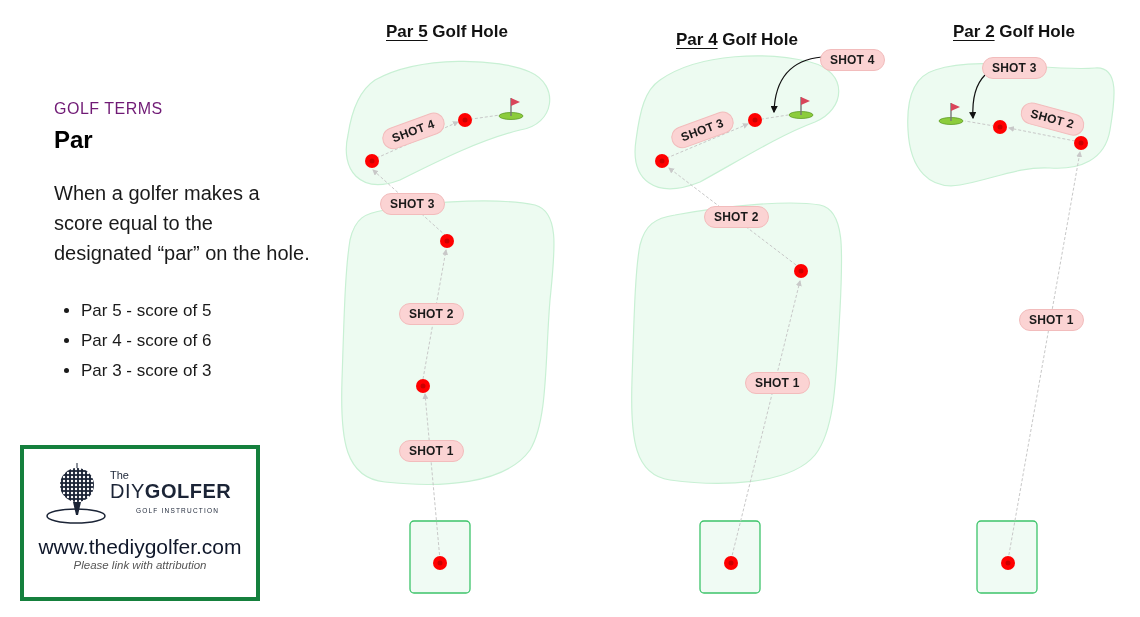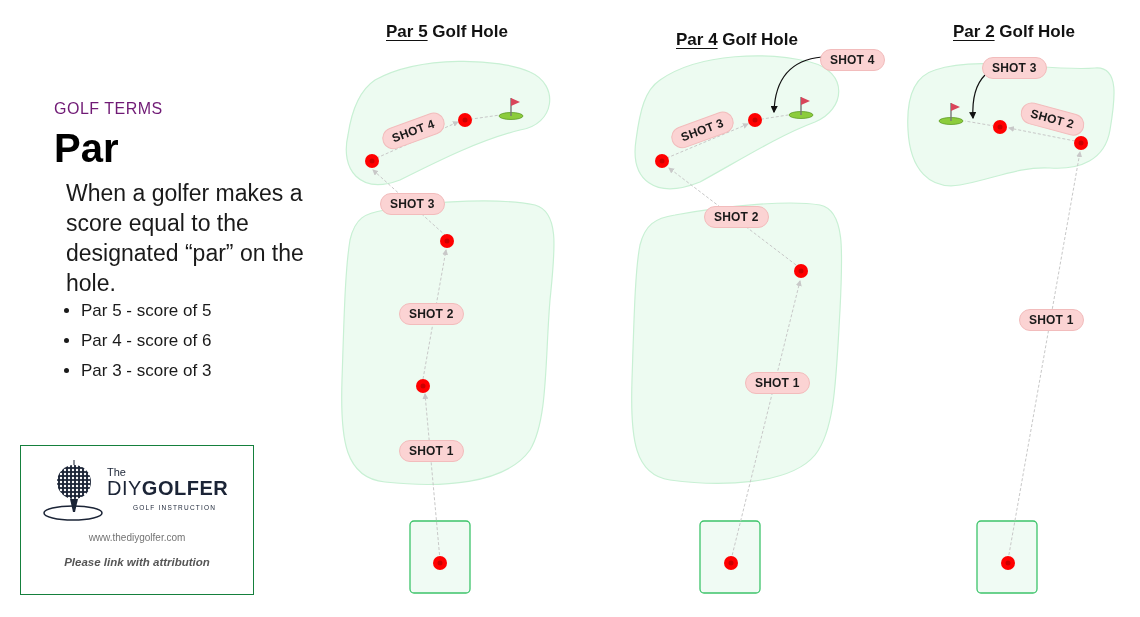--- a/index.html
+++ b/index.html
@@ -1,29 +1,29 @@
 <!DOCTYPE html>
 <html><head>
 <meta charset="utf-8">
 <style>
   html, body { margin:0; padding:0; background:#ffffff; }
   body { width:1140px; height:617px; position:relative; overflow:hidden; font-family:"Liberation Sans", sans-serif; color:#111; }
   .abs { position:absolute; }
   .eyebrow { left:54px; top:100px; font-size:16px; color:#701a75; letter-spacing:0.5px; }
-  .title { left:54px; top:126px; font-size:40px; font-weight:bold; color:#000; }
-  .desc { left:66px; top:178px; width:260px; font-size:23px; line-height:30px; color:#1a1a1a; }
+  .title { left:54px; top:126px; font-size:24px; font-weight:bold; color:#000; }
+  .desc { left:54px; top:178px; width:260px; font-size:20px; line-height:30px; color:#1a1a1a; }
   .bullets { left:60px; top:296px; margin:0; padding-left:21px; font-size:17px; line-height:30px; color:#1a1a1a; }
   .bullets li { margin:0;text-align:center; }
-  .card { left:20px; top:445px; width:232px; height:148px; border:1px solid #15803d; background:#fff; }
+  .card { left:20px; top:445px; width:232px; height:148px; border:4px solid #15803d; background:#fff; }
   .logo-the { left:86px; top:20px; font-size:11px; color:#1b2436; }
   .logo-diy { left:86px; top:31px; font-size:20px; color:#1b2436; letter-spacing:0.5px;text-align:center; }
   .logo-diy b { font-weight:bold; }
   .logo-sub { left:112px; top:58px; font-size:6.5px; letter-spacing:1.2px; color:#1b2436; }
-  .card-url { left:0; width:232px; top:86px; text-align:center; font-size:10px; color:#737373; }
-  .card-attr { left:0; width:232px; top:110px; text-align:center; font-size:11.5px; font-style:italic; color:#555;font-weight:bold; }
+  .card-url { left:0; width:232px; top:86px; text-align:center; font-size:21px; color:#0f172a; }
+  .card-attr { left:0; width:232px; top:110px; text-align:center; font-size:11.5px; font-style:italic; color:#555; }
   .hole-title { font-size:17px; font-weight:bold; color:#111; white-space:nowrap; }
   .hole-title .u { text-decoration:underline; text-underline-offset:3px; }
   .pill { background:#fbd3d3; border:1px solid #f2bcbc; border-radius:11px; font-size:12px; font-weight:bold; color:#1a1a1a; padding:0 9px; height:20px; line-height:20px; white-space:nowrap; letter-spacing:0.2px; }
   svg.diag { position:absolute; left:0; top:0; }
 </style>
 </head>
 <body>
 
 <div class="abs eyebrow">GOLF TERMS</div>
 <div class="abs title">Par</div>

